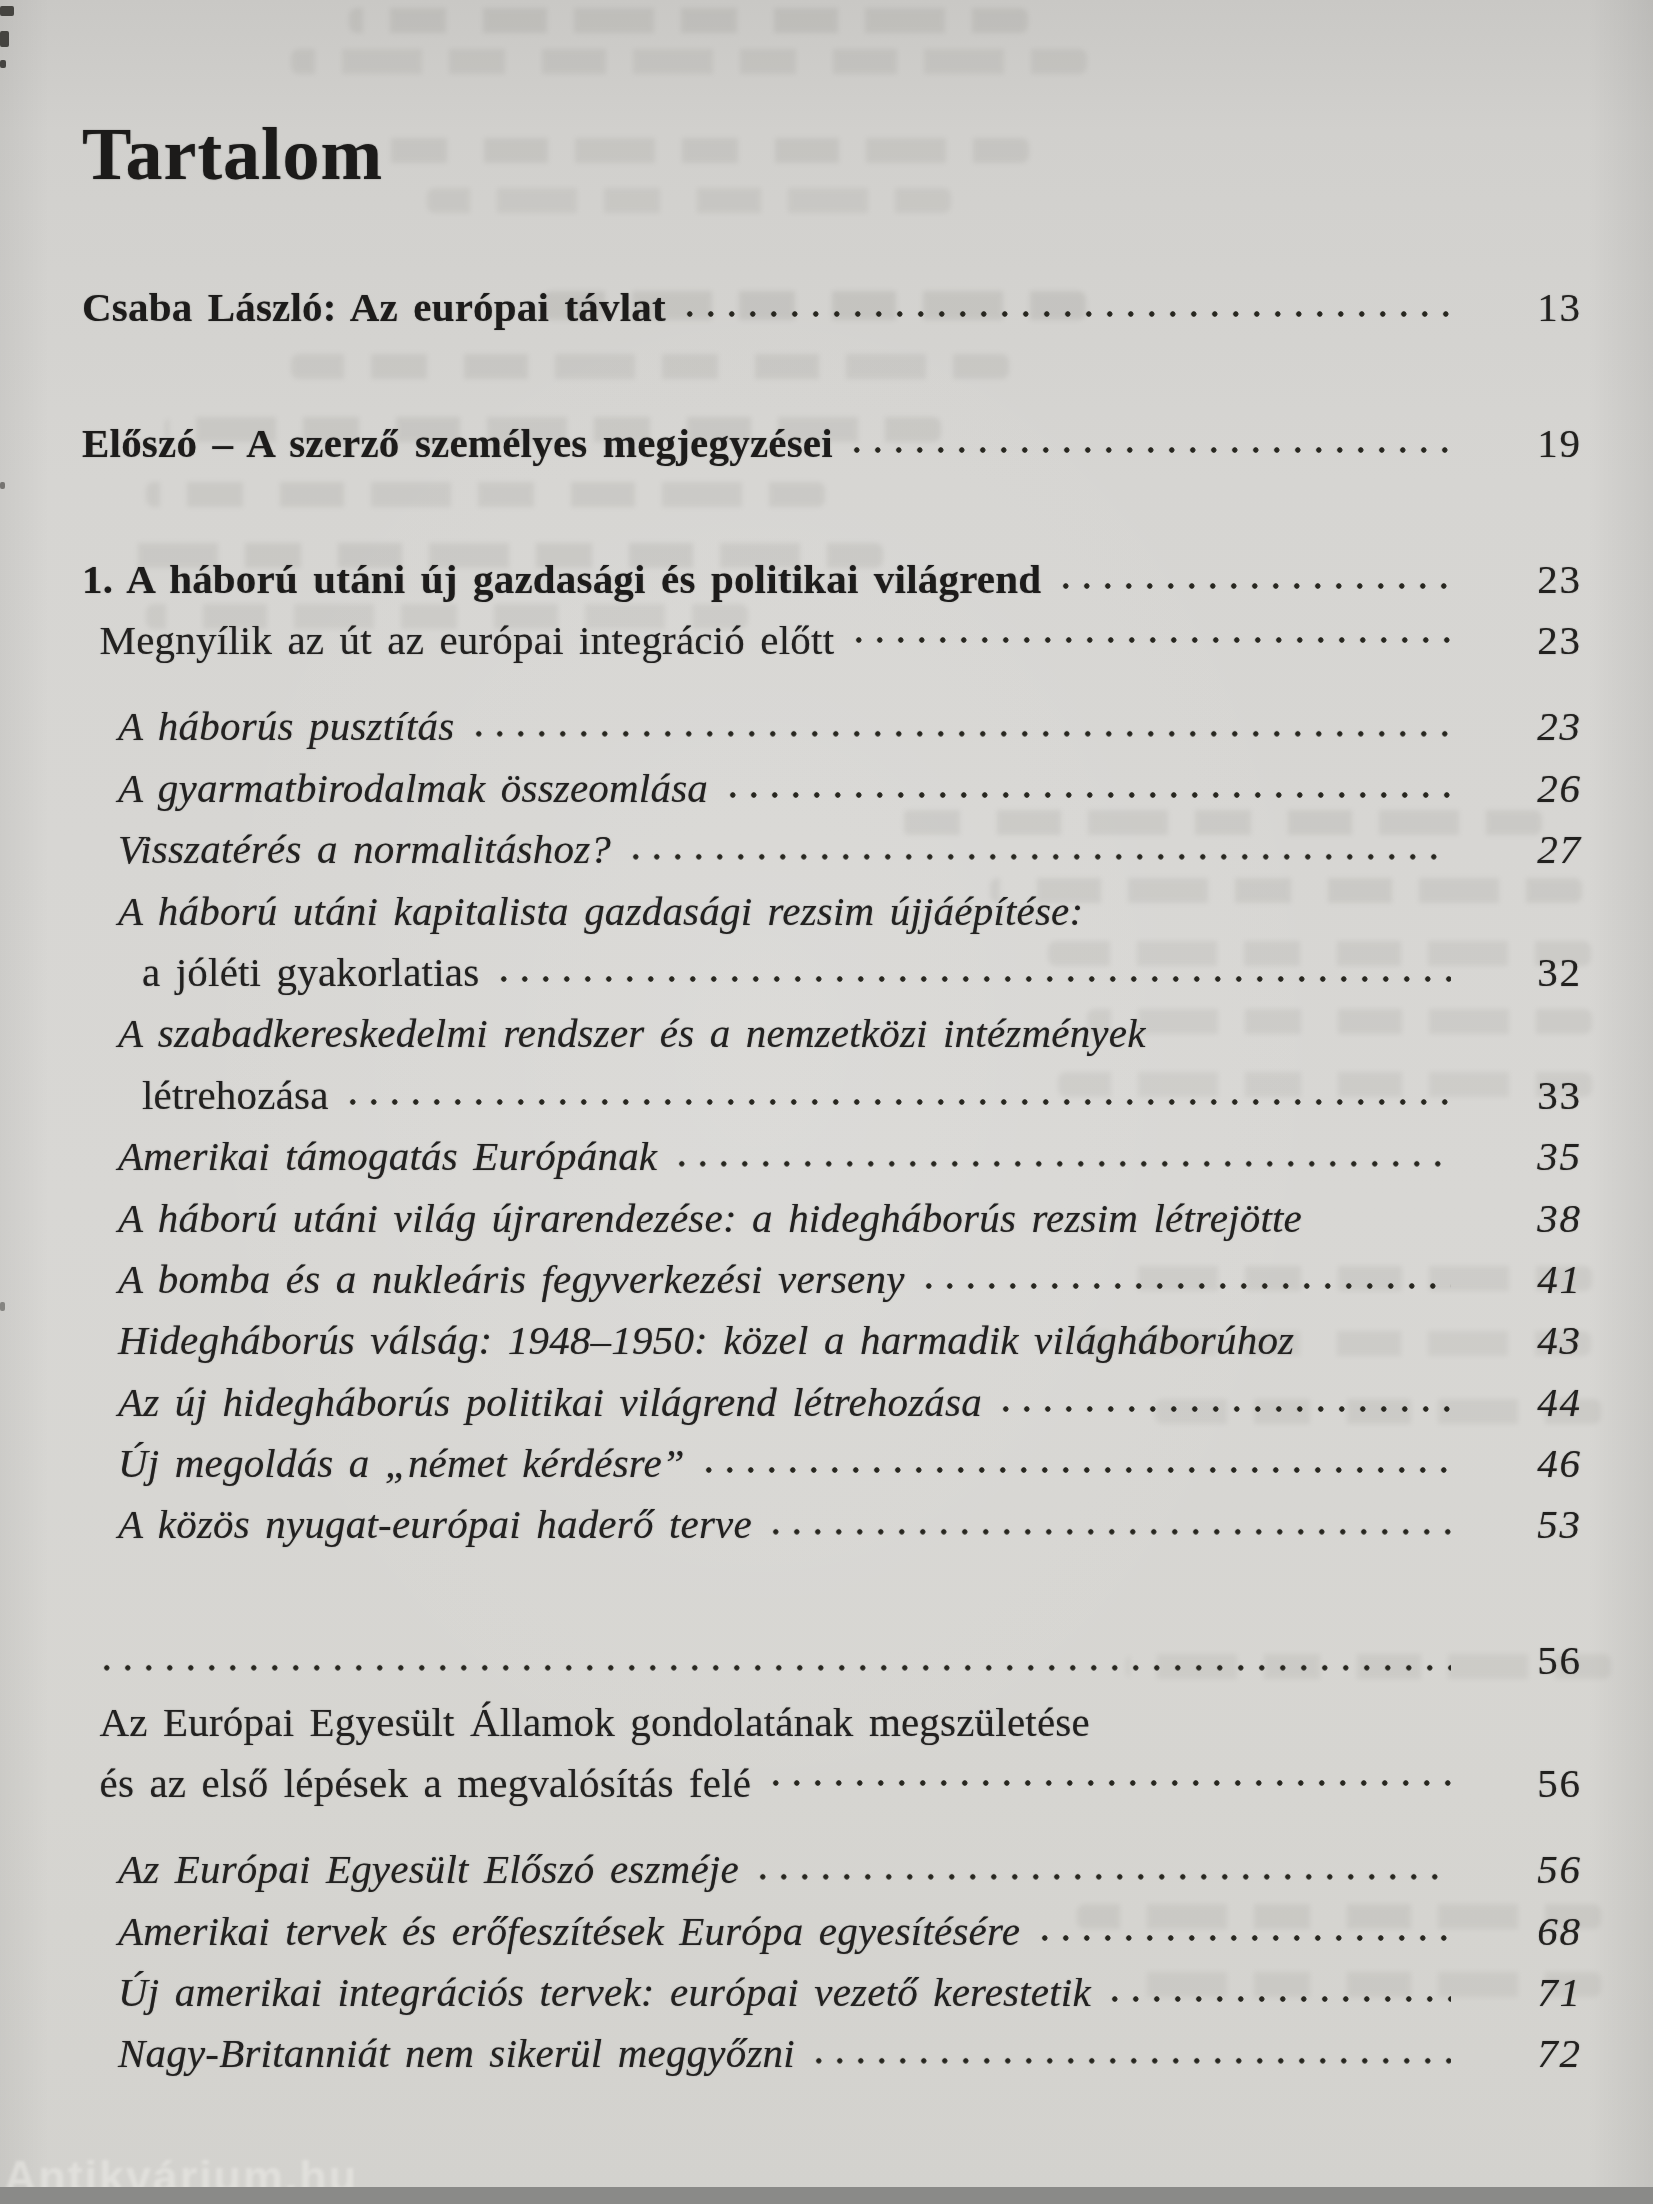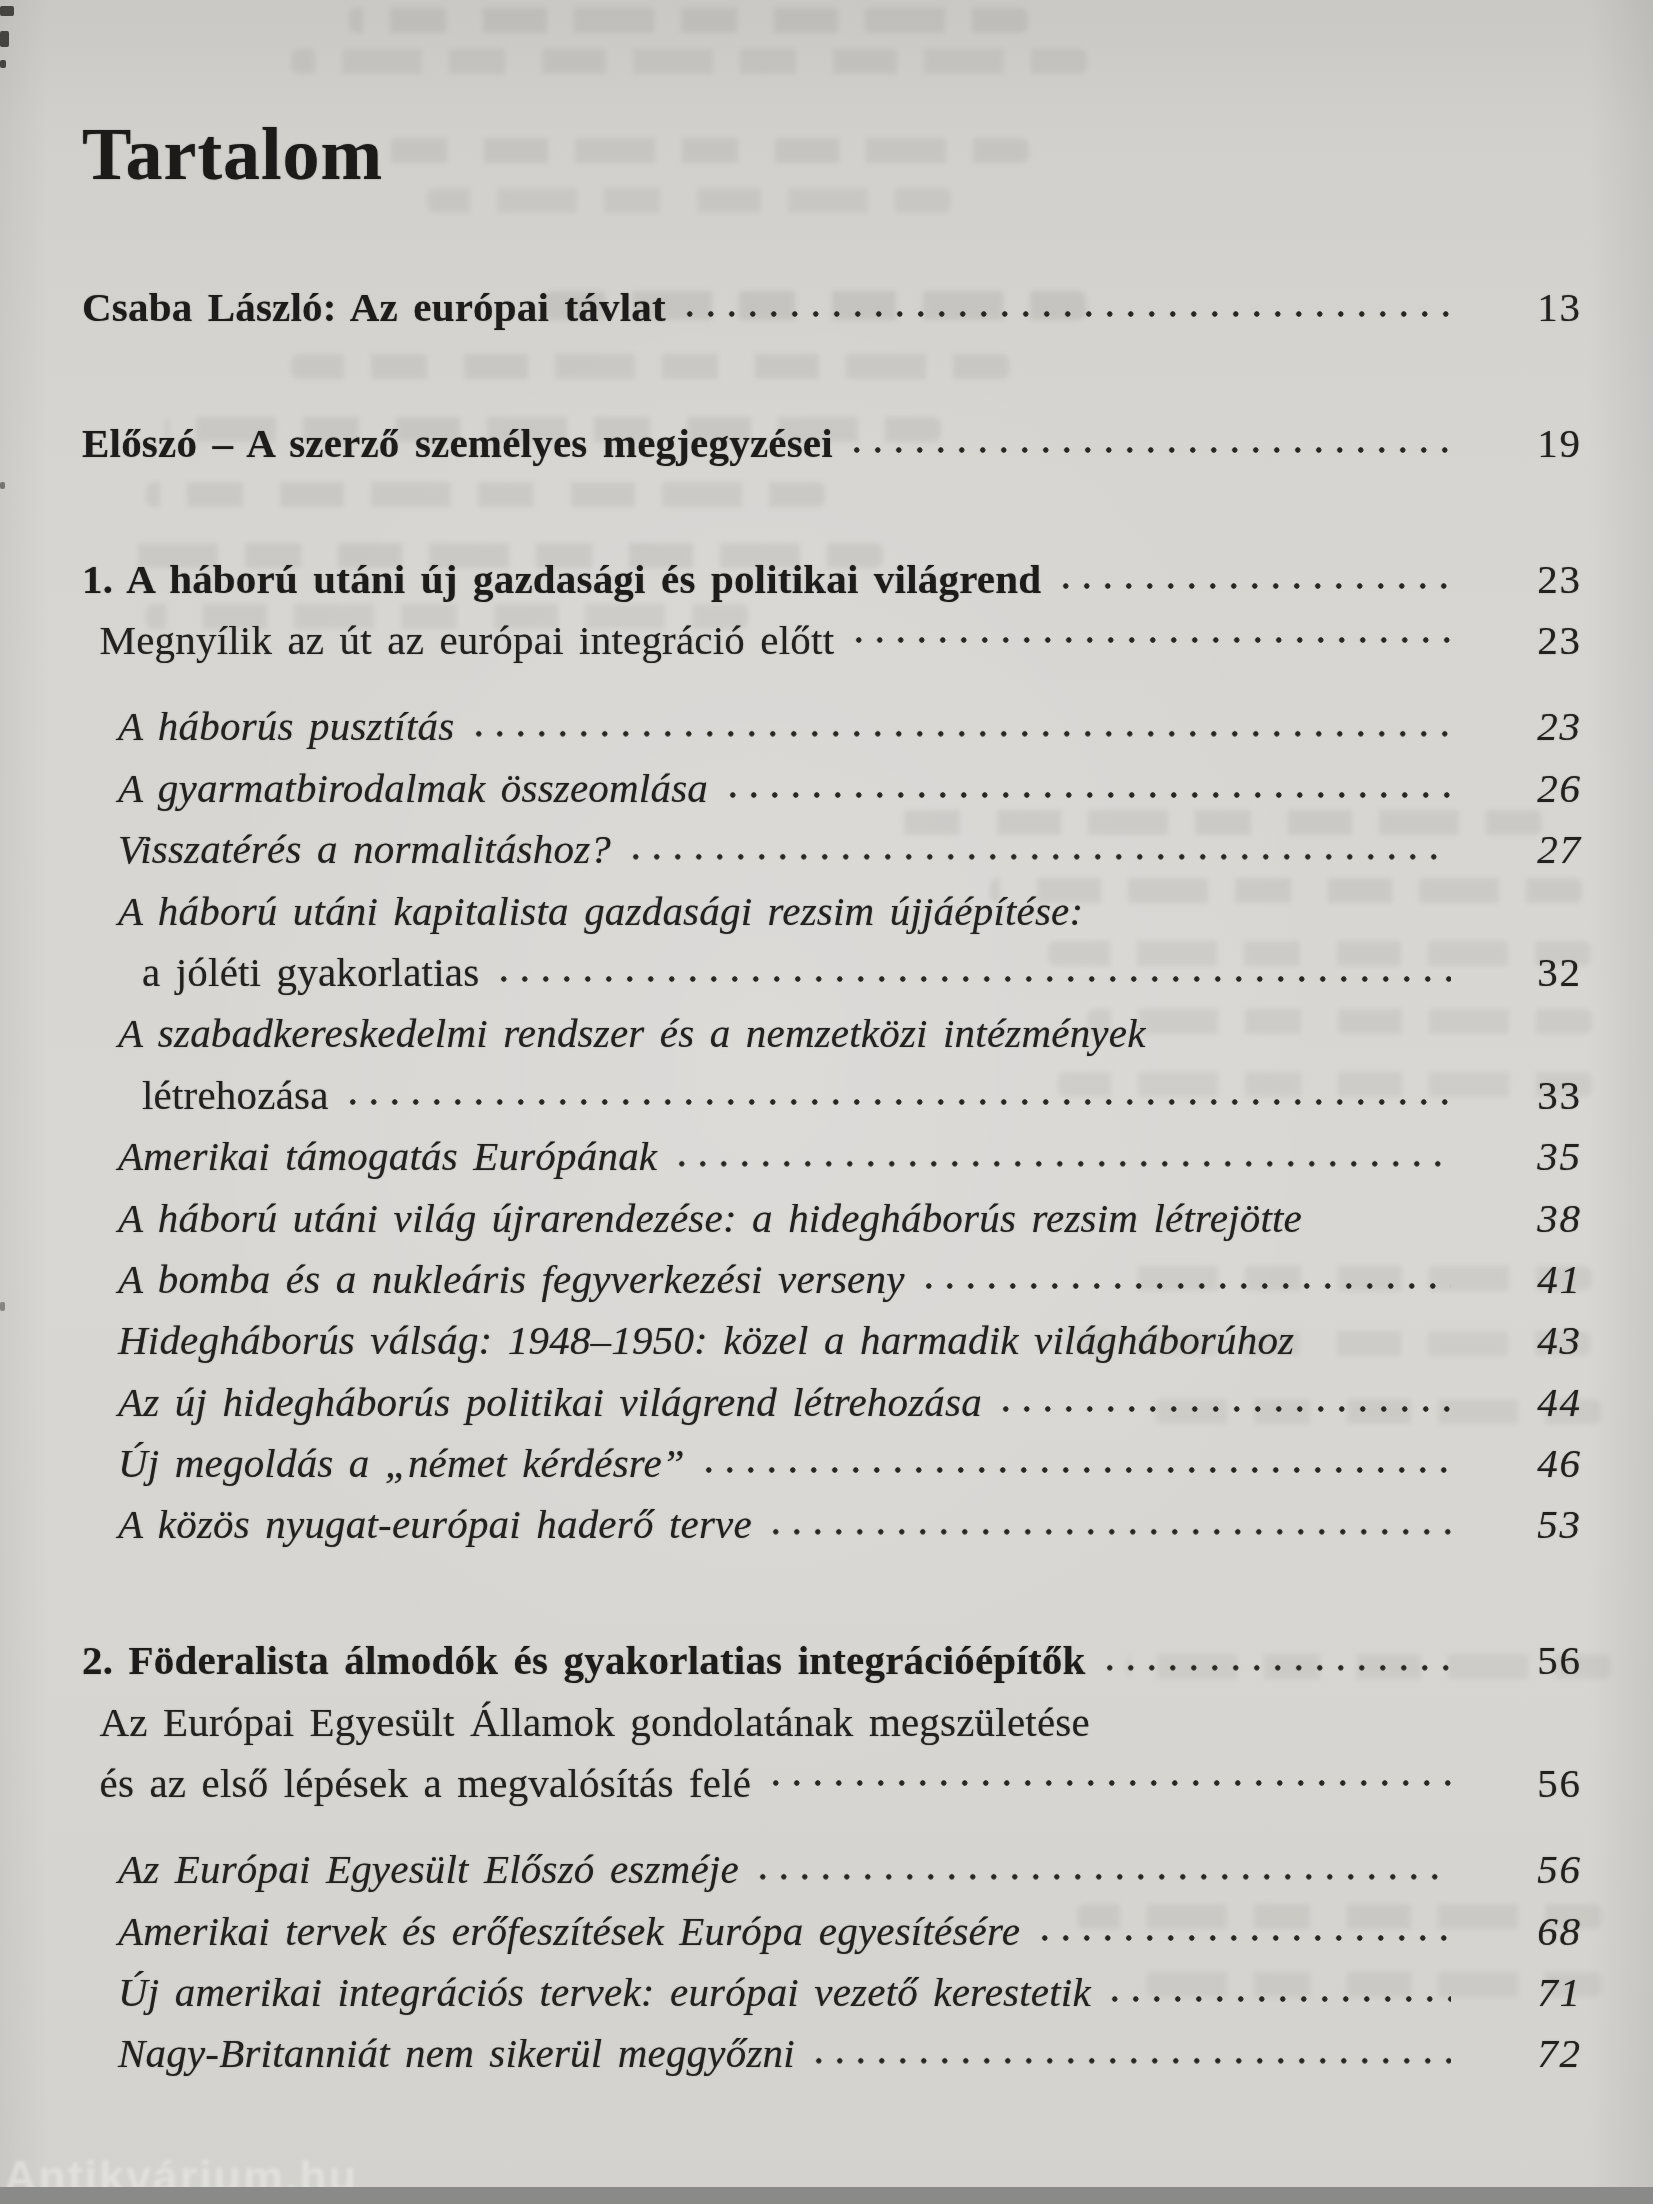--- a/index.html
+++ b/index.html
@@ -251,21 +251,20 @@
     <span class="pagenum">46</span>
   </div>
 
   <div class="row indent-2">
     <span class="label">A közös nyugat-európai haderő terve</span>
     <span class="dots"></span>
     <span class="pagenum">53</span>
   </div>
 
   <div class="row indent-0 bold gap-lg">
-    <span class="label">2. Föderalista álmodók és gyakorlatias integrációépítők</span>
     <span class="dots"></span>
     <span class="pagenum">56</span>
   </div>
 
   <div class="row indent-1">
     <span class="label">Az Európai Egyesült Államok gondolatának megszületése</span>
     <span class="dots no-dots"></span>
     <span class="pagenum"></span>
   </div>
 

